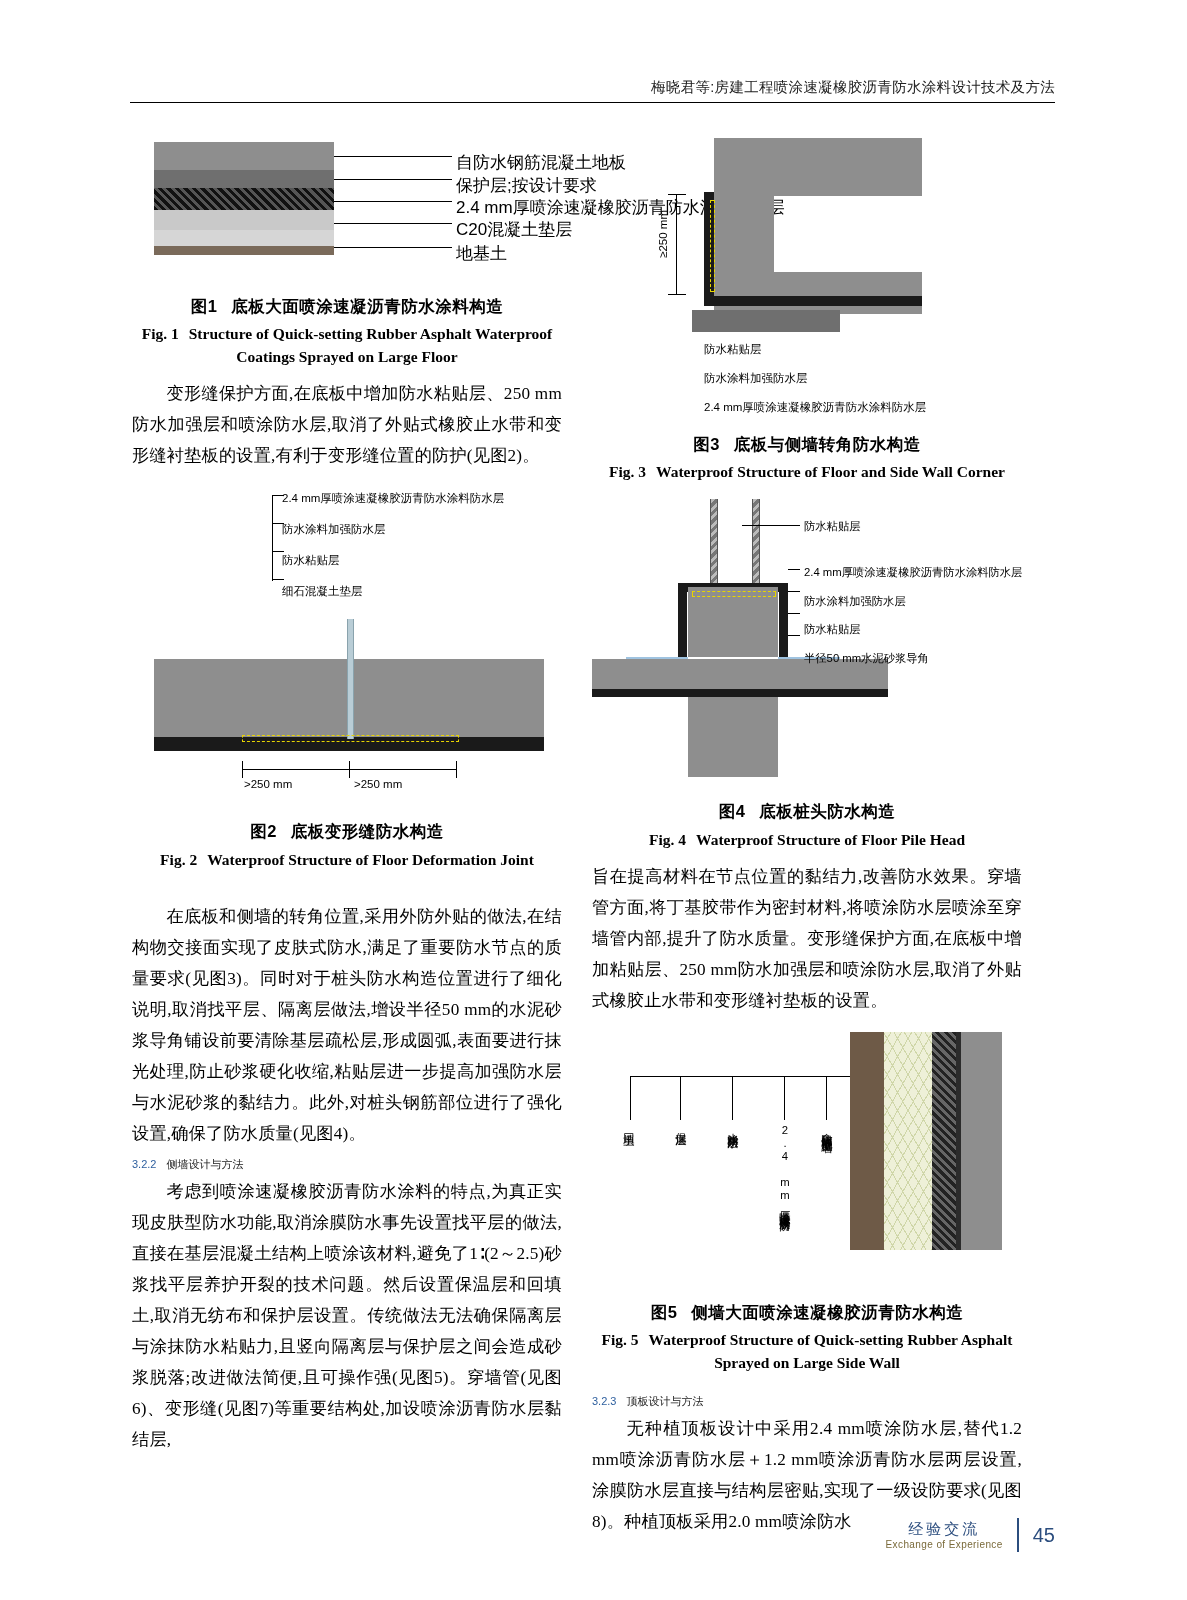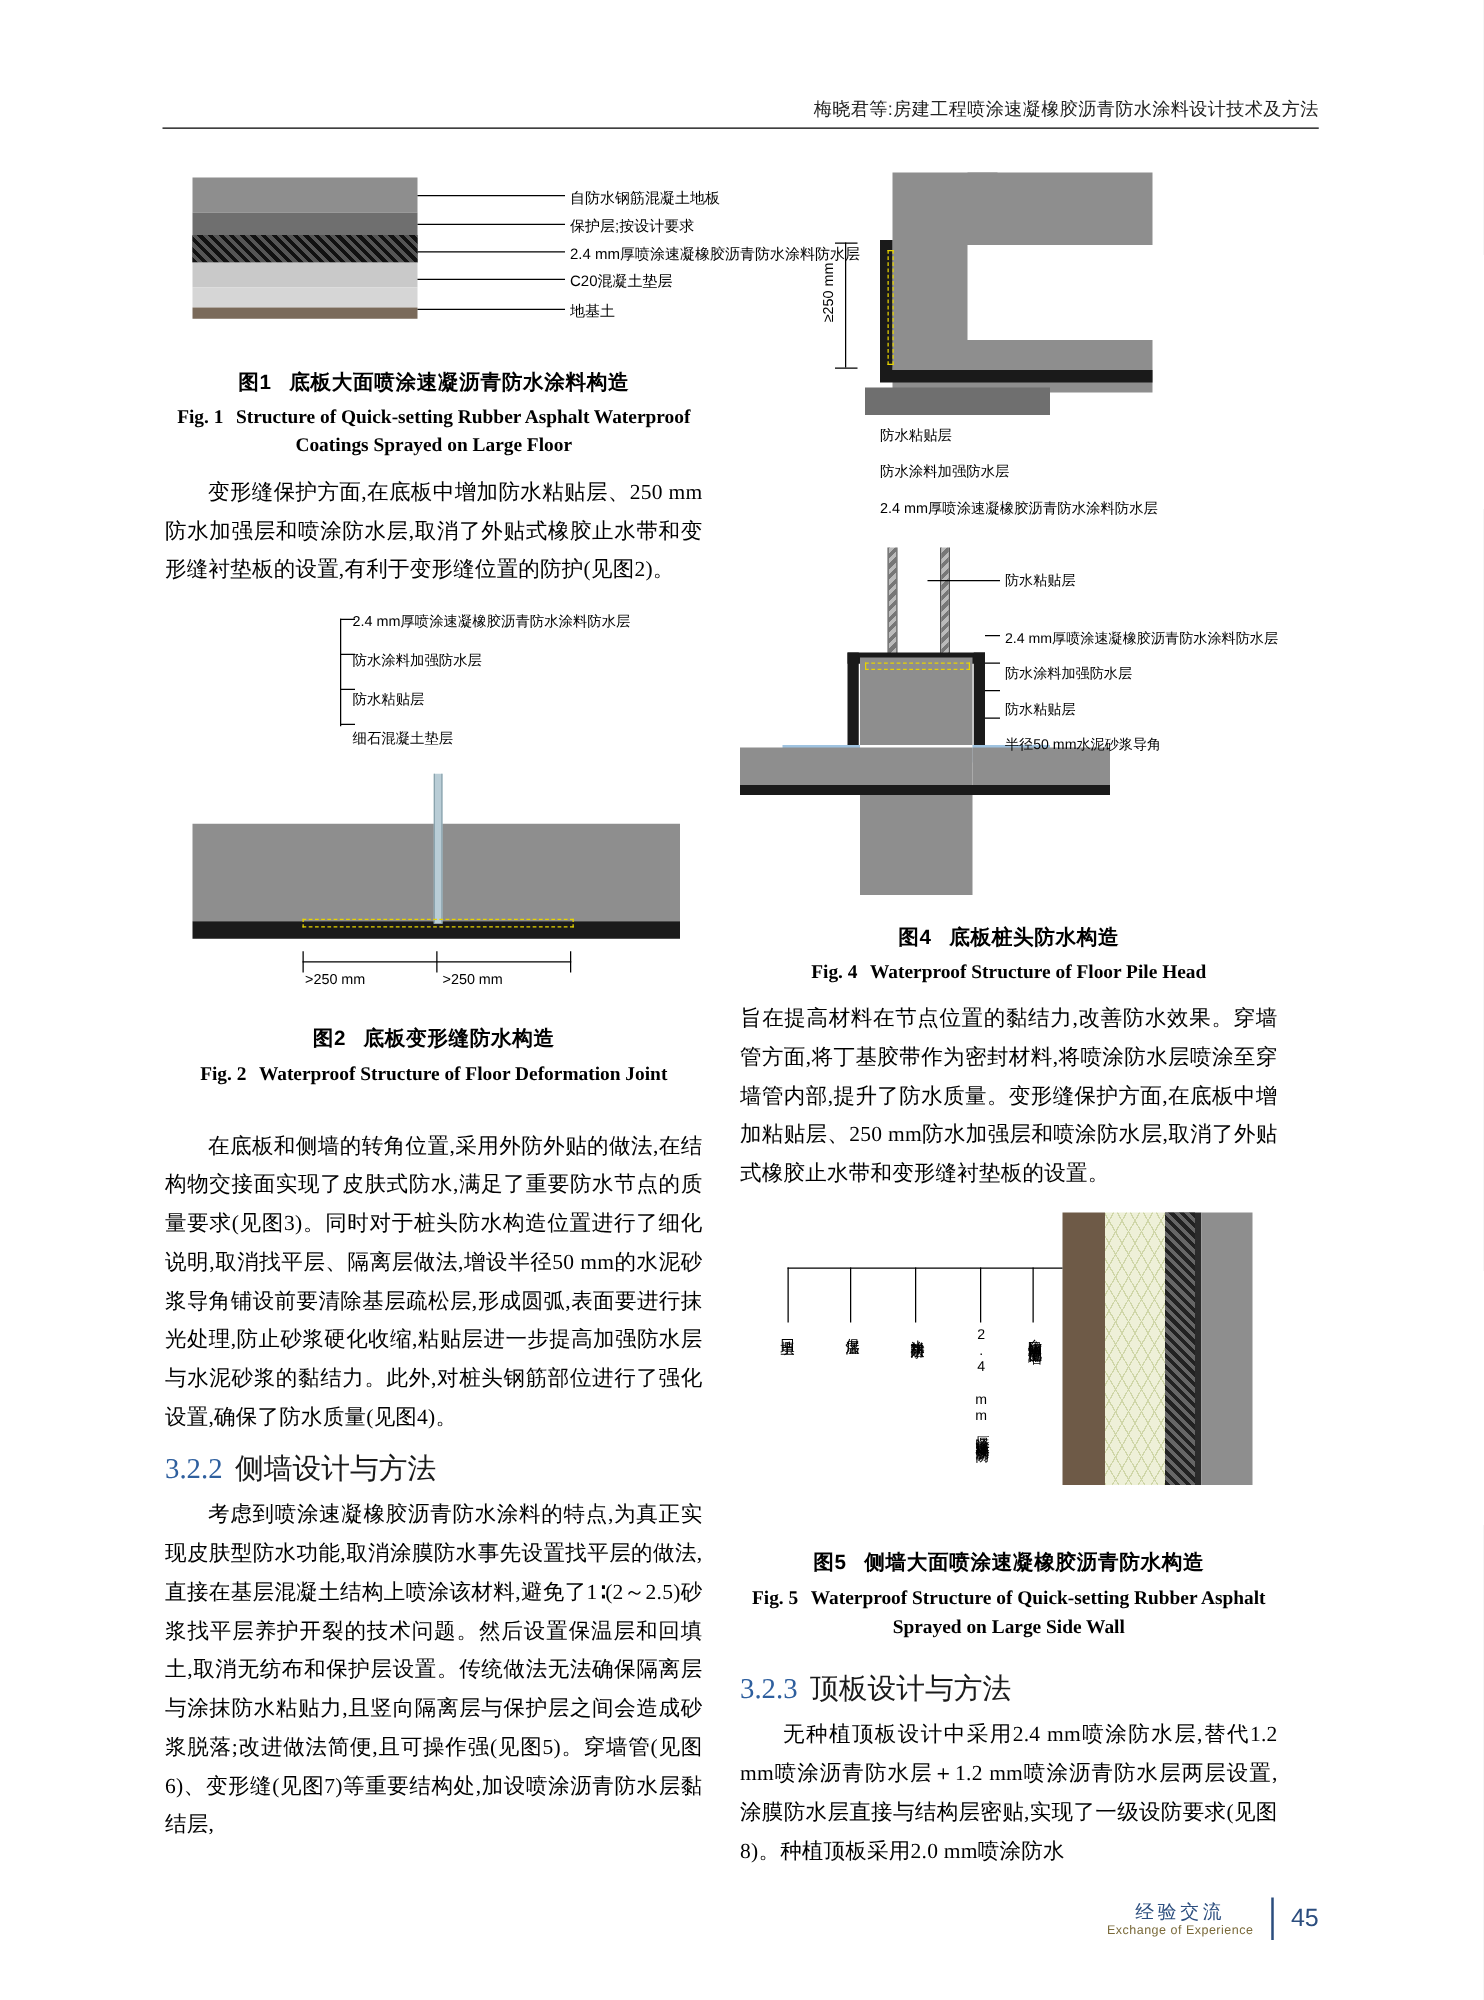--- a/index.html
+++ b/index.html
@@ -55,22 +55,22 @@
     margin: 0 0 0 0;
     text-indent: 2em;
     font-family: "Liberation Serif", serif;
     font-size: 17.2px;
     line-height: 31px;
     letter-spacing: .2px;
   }
   p.body.noindent { text-indent: 0; }
 
   h3.sub {
-    font-family: Liberation Serif, serif;
-    font-size: 23px;
+    font-family: Liberation Sans, sans-serif;
+    font-size: 11px;
     font-weight: normal;
     margin: 6px 0 2px 0;
     color: #1a1a1a;
   }
   h3.sub .num { color: #2e5f9e; margin-right: 10px; }
 
   
   .cap {
     text-align: center;
     margin: 8px 0 0 0;
@@ -108,21 +108,21 @@
       repeating-linear-gradient(45deg, #111 0 3px, #555 3px 6px);
   }
   .leader {
     position: absolute;
     height: 1px;
     background: #000;
   }
   .f1-label {
     position: absolute;
     font-family: "Liberation Sans", sans-serif;
-    font-size: 12px;
+    font-size: 17px;
     white-space: nowrap;
   }
 
   
   .fig2 { height: 320px; margin-top: 18px; }
   .f2-labels {
     position: absolute;
     left: 150px;
     top: 0;
     font-family: "Liberation Sans", sans-serif;
@@ -444,20 +444,28 @@
       </div>
       <div class="f3-dimtxt">≥250 mm</div>
 
       <div class="f3-labels">
         <div>防水粘贴层</div>
         <div>防水涂料加强防水层</div>
         <div>2.4 mm厚喷涂速凝橡胶沥青防水涂料防水层</div>
       </div>
     </div>
 
+    <div class="cap">
+      <div class="cap-cn">
+        <span class="lbl">图3</span><span>底板与侧墙转角防水构造</span>
+      </div>
+      <div class="cap-en">
+        <span class="lbl">Fig. 3</span><span>Waterproof Structure of Floor and Side Wall Corner</span>
+      </div>
+    </div>
 
     <div class="fig fig4">
       <div class="f4-bars">
         <div class="f4-bar" style="left:0px; top:0"></div>
         <div class="f4-bar" style="left:42px; top:0"></div>
       </div>
       <div class="f4-capblack"></div>
       <div class="f4-cap"></div>
       <div class="f4-yel"></div>
       <div class="f4-blue" style="left:34px; width:62px"></div>

